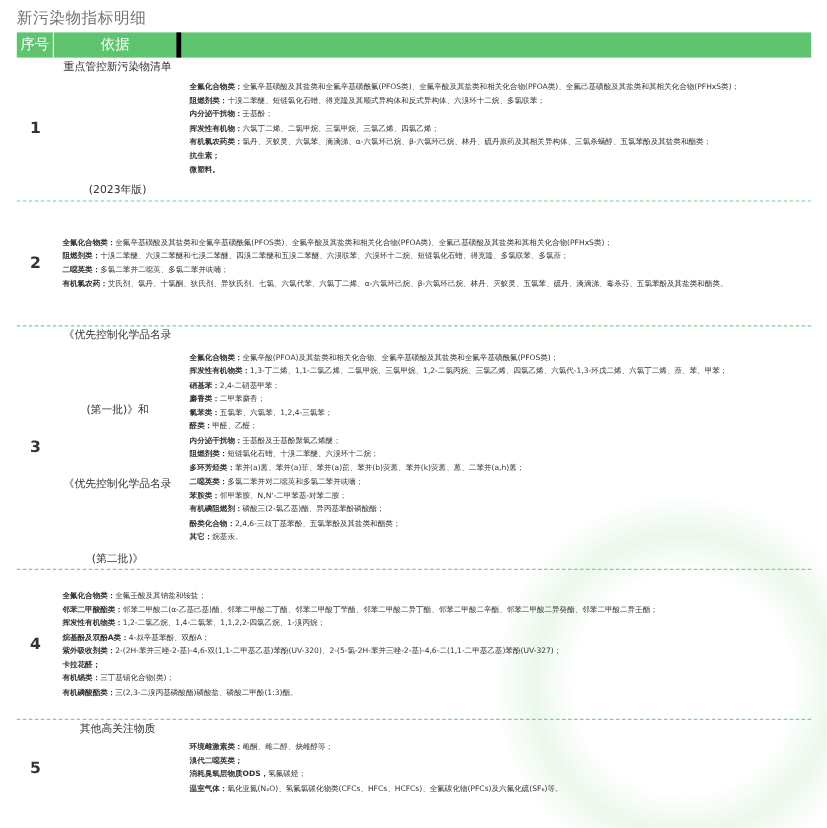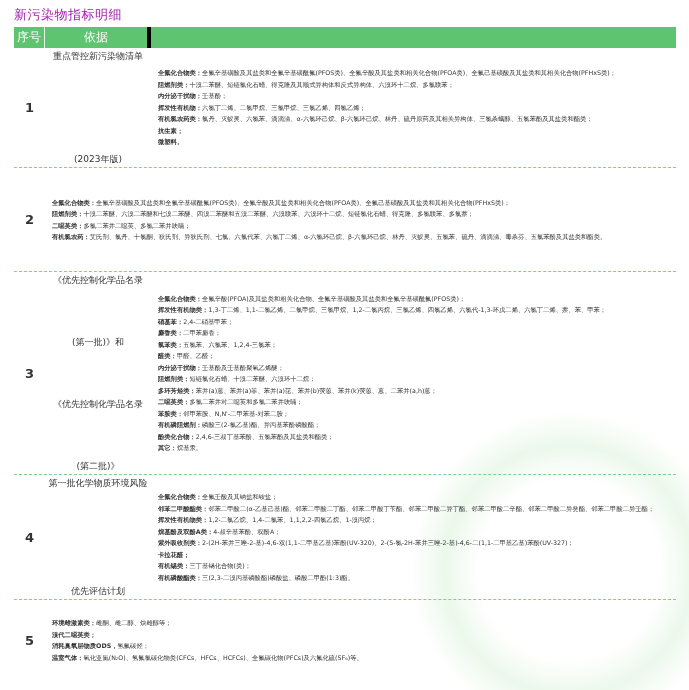--- a/index.html
+++ b/index.html
@@ -6,21 +6,21 @@
     html, body { width: 689px; height: 690px; background: #ffffff; overflow: hidden; }
     body { font-family: "DejaVu Sans", "Liberation Sans", sans-serif; color: #333; position: relative; }
     .bg-deco {
       position: absolute; right: -40px; bottom: -40px; width: 320px; height: 320px;
       border-radius: 50%;
       background: radial-gradient(circle, rgba(190,230,190,0.0) 40%, rgba(200,235,200,0.35) 55%, rgba(255,255,255,0) 70%);
       pointer-events: none;
     }
     .page-title {
       position: absolute; left: 14px; top: 6px;
-      font-size: 13px; color: #a21caf; letter-spacing: 0.5px;
+      font-size: 13px; color: #737373; letter-spacing: 0.5px;
     }
     .table {
       position: absolute; left: 14px; top: 27px; width: 662px;
     }
     .thead {
       display: flex; height: 21px; background: #5fc46f; color: #fff; font-size: 12px;
     }
     .thead > div { display: flex; align-items: center; justify-content: center; }
     .c-no { width: 31px; }
     .c-basis { width: 106px; }
@@ -108,38 +108,37 @@
       <span class="item"><b>二噁英类：</b><span>多氯二苯并对二噁英和多氯二苯并呋喃；</span></span>
       <span class="item"><b>苯胺类：</b><span>邻甲苯胺、N,N'-二甲苯基-对苯二胺；</span></span>
       <span class="item"><b>有机磷阻燃剂：</b><span>磷酸三(2-氯乙基)酯、异丙基苯酚磷酸酯；</span></span>
       <span class="item"><b>酚类化合物：</b><span>2,4,6-三叔丁基苯酚、五氯苯酚及其盐类和酯类；</span></span>
       <span class="item"><b>其它：</b><span>烷基汞。</span></span>
     </div>
   </div>
 
   <div class="row" style="height:125px;">
     <div class="c-no">4</div>
-    <div class="c-basis">
-      <span>第一批化学物质环境风险</span>
-      <span>优先评估计划</span>
-    </div>
     <div class="c-items">
       <span class="item"><b>全氟化合物类：</b><span>全氟壬酸及其钠盐和铵盐；</span></span>
       <span class="item"><b>邻苯二甲酸酯类：</b><span>邻苯二甲酸二(α-乙基己基)酯、邻苯二甲酸二丁酯、邻苯二甲酸丁苄酯、邻苯二甲酸二异丁酯、邻苯二甲酸二辛酯、邻苯二甲酸二异癸酯、邻苯二甲酸二异壬酯；</span></span>
       <span class="item"><b>挥发性有机物类：</b><span>1,2-二氯乙烷、1,4-二氯苯、1,1,2,2-四氯乙烷、1-溴丙烷；</span></span>
       <span class="item"><b>烷基酚及双酚A类：</b><span>4-叔辛基苯酚、双酚A；</span></span>
       <span class="item"><b>紫外吸收剂类：</b><span>2-(2H-苯并三唑-2-基)-4,6-双(1,1-二甲基乙基)苯酚(UV-320)、2-(5-氯-2H-苯并三唑-2-基)-4,6-二(1,1-二甲基乙基)苯酚(UV-327)；</span></span>
       <span class="item"><b>卡拉花醛；</b><span></span></span>
       <span class="item"><b>有机锡类：</b><span>三丁基锡化合物(类)；</span></span>
       <span class="item"><b>有机磷酸酯类：</b><span>三(2,3-二溴丙基磷酸酯)磷酸盐、磷酸二甲酚(1:3)酯。</span></span>
     </div>
   </div>
 
   <div class="row" style="height:80px;">
     <div class="c-no">5</div>
+    <div class="c-basis">
+      <span>其他高关注物质</span>
+    </div>
     <div class="c-items">
       <span class="item"><b>环境雌激素类：</b><span>雌酮、雌二醇、炔雌醇等；</span></span>
       <span class="item"><b>溴代二噁英类；</b><span></span></span>
       <span class="item"><b>消耗臭氧层物质ODS，</b><span>氢氟碳烃；</span></span>
       <span class="item"><b>温室气体：</b><span>氧化亚氮(N₂O)、氢氟氯碳化物类(CFCs、HFCs、HCFCs)、全氟碳化物(PFCs)及六氟化硫(SF₆)等。</span></span>
     </div>
   </div>
 </div>
 
 </body></html>

